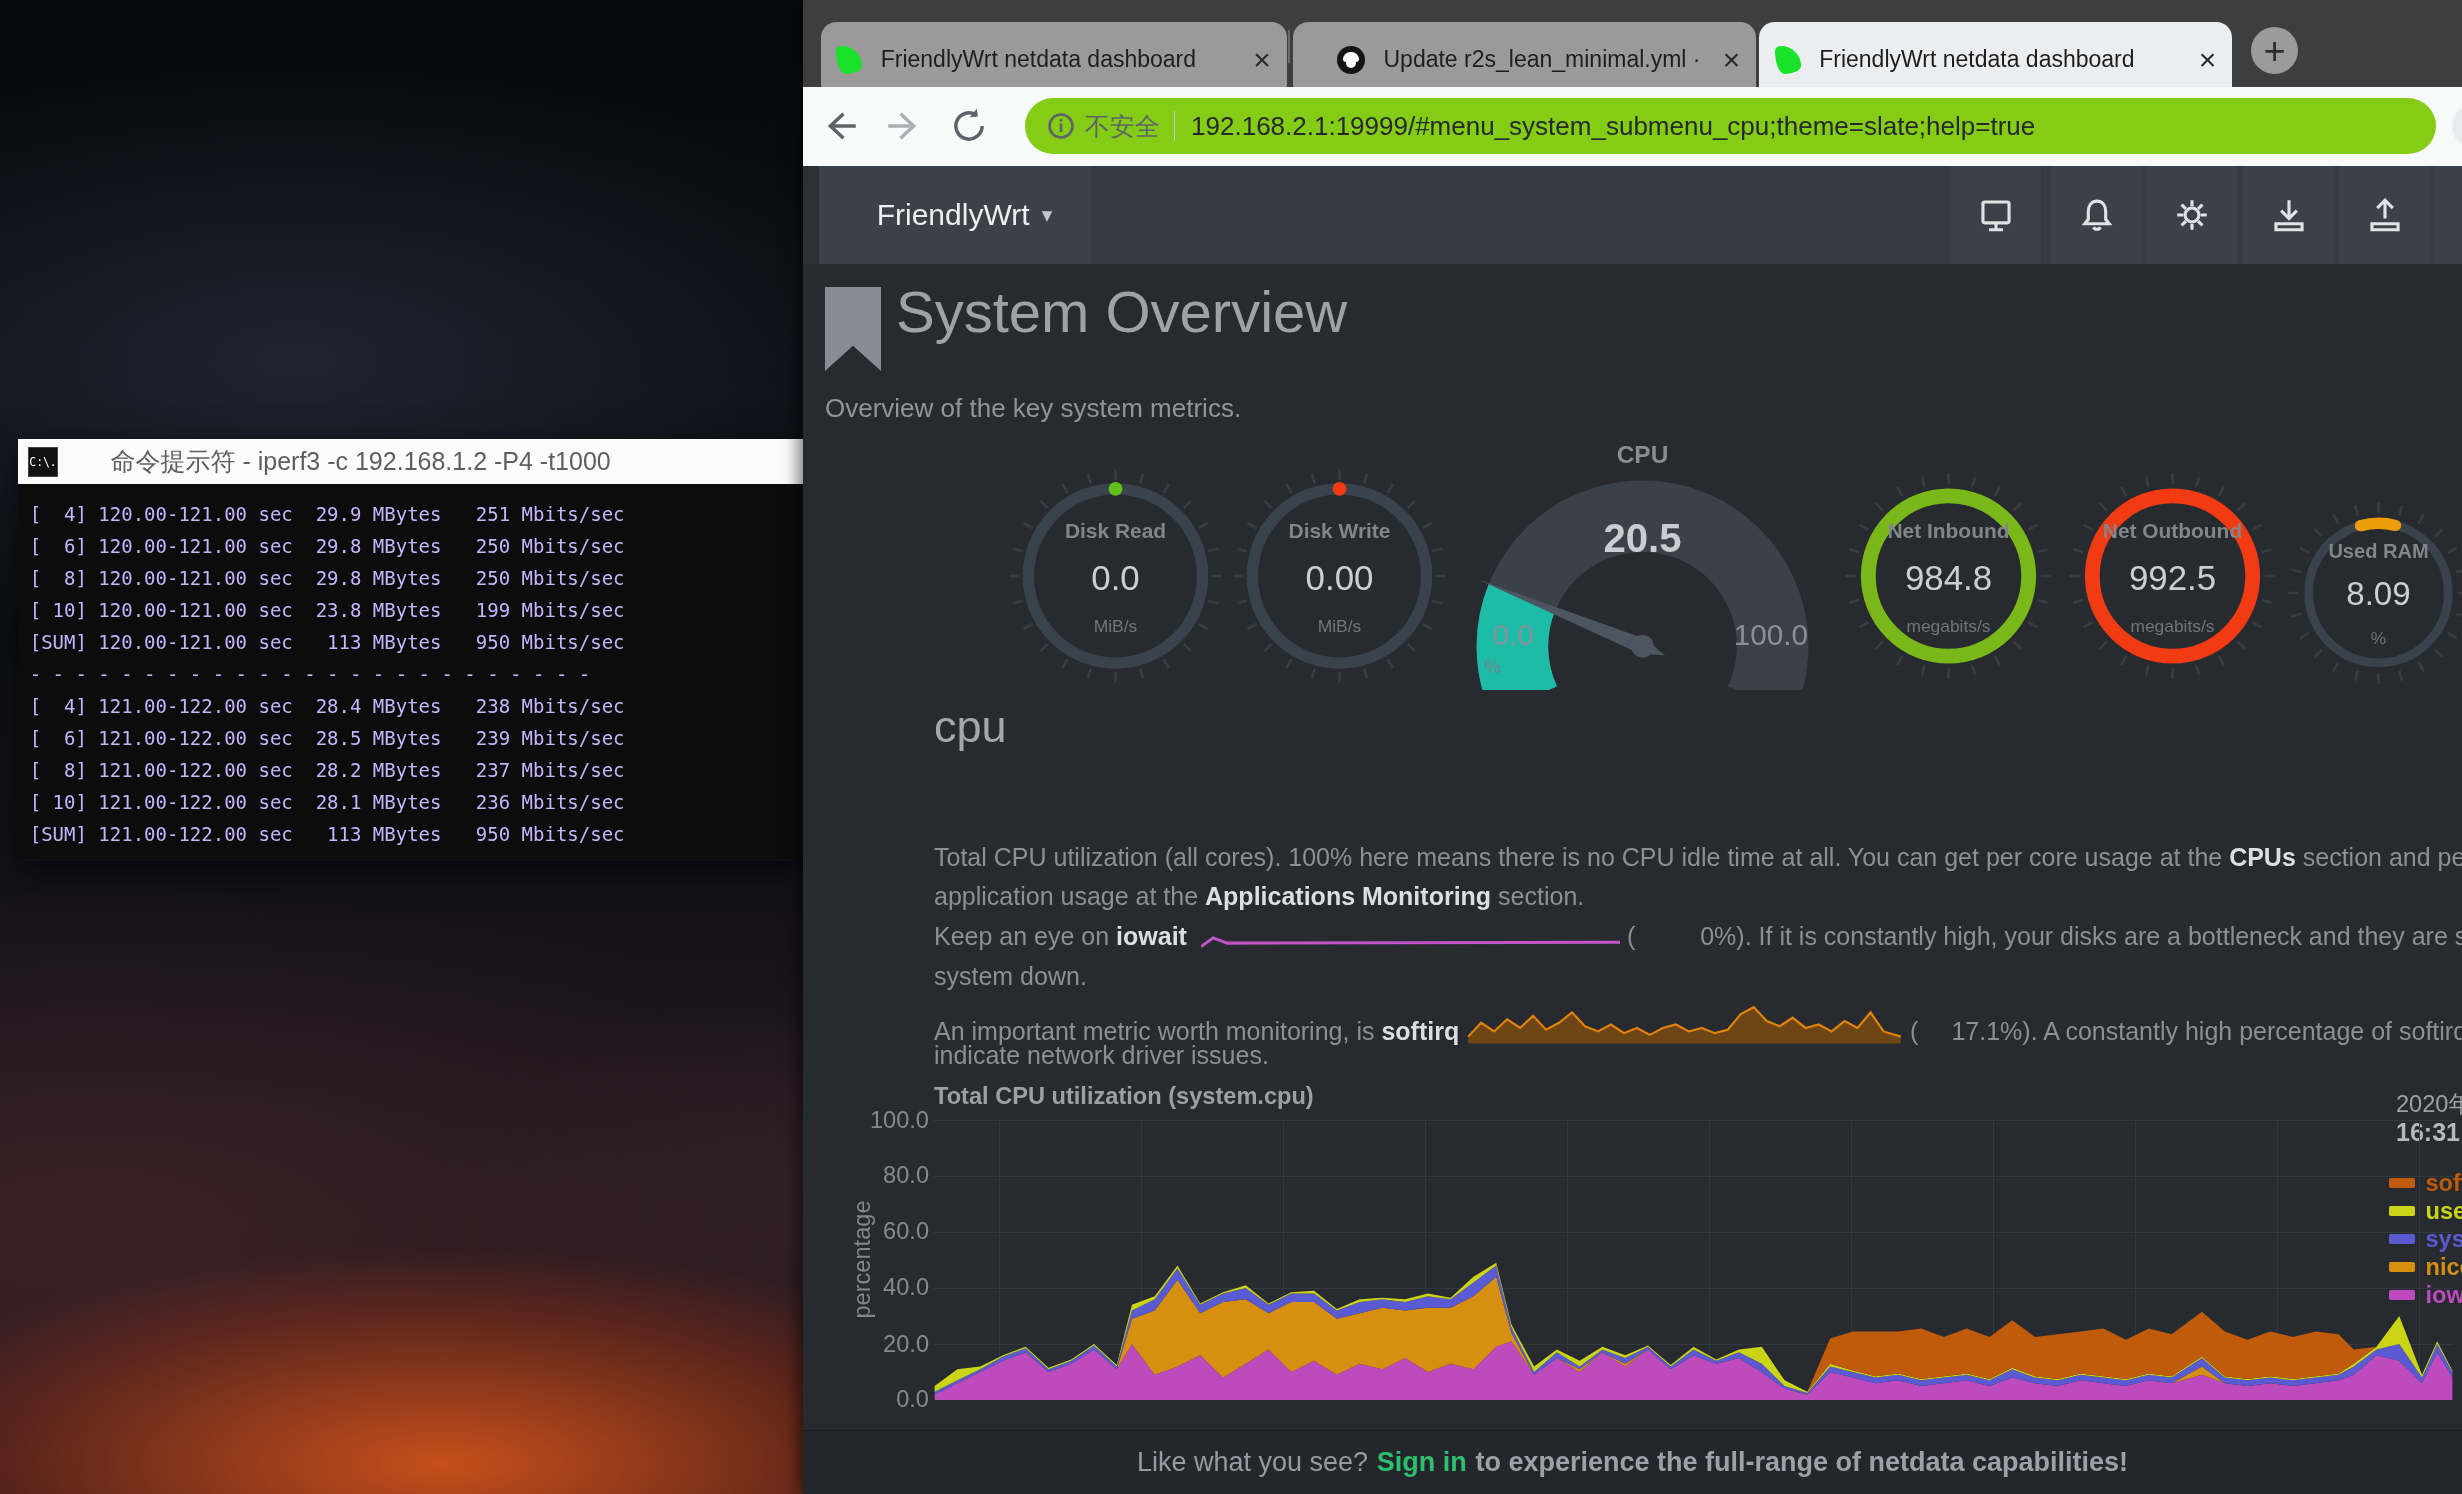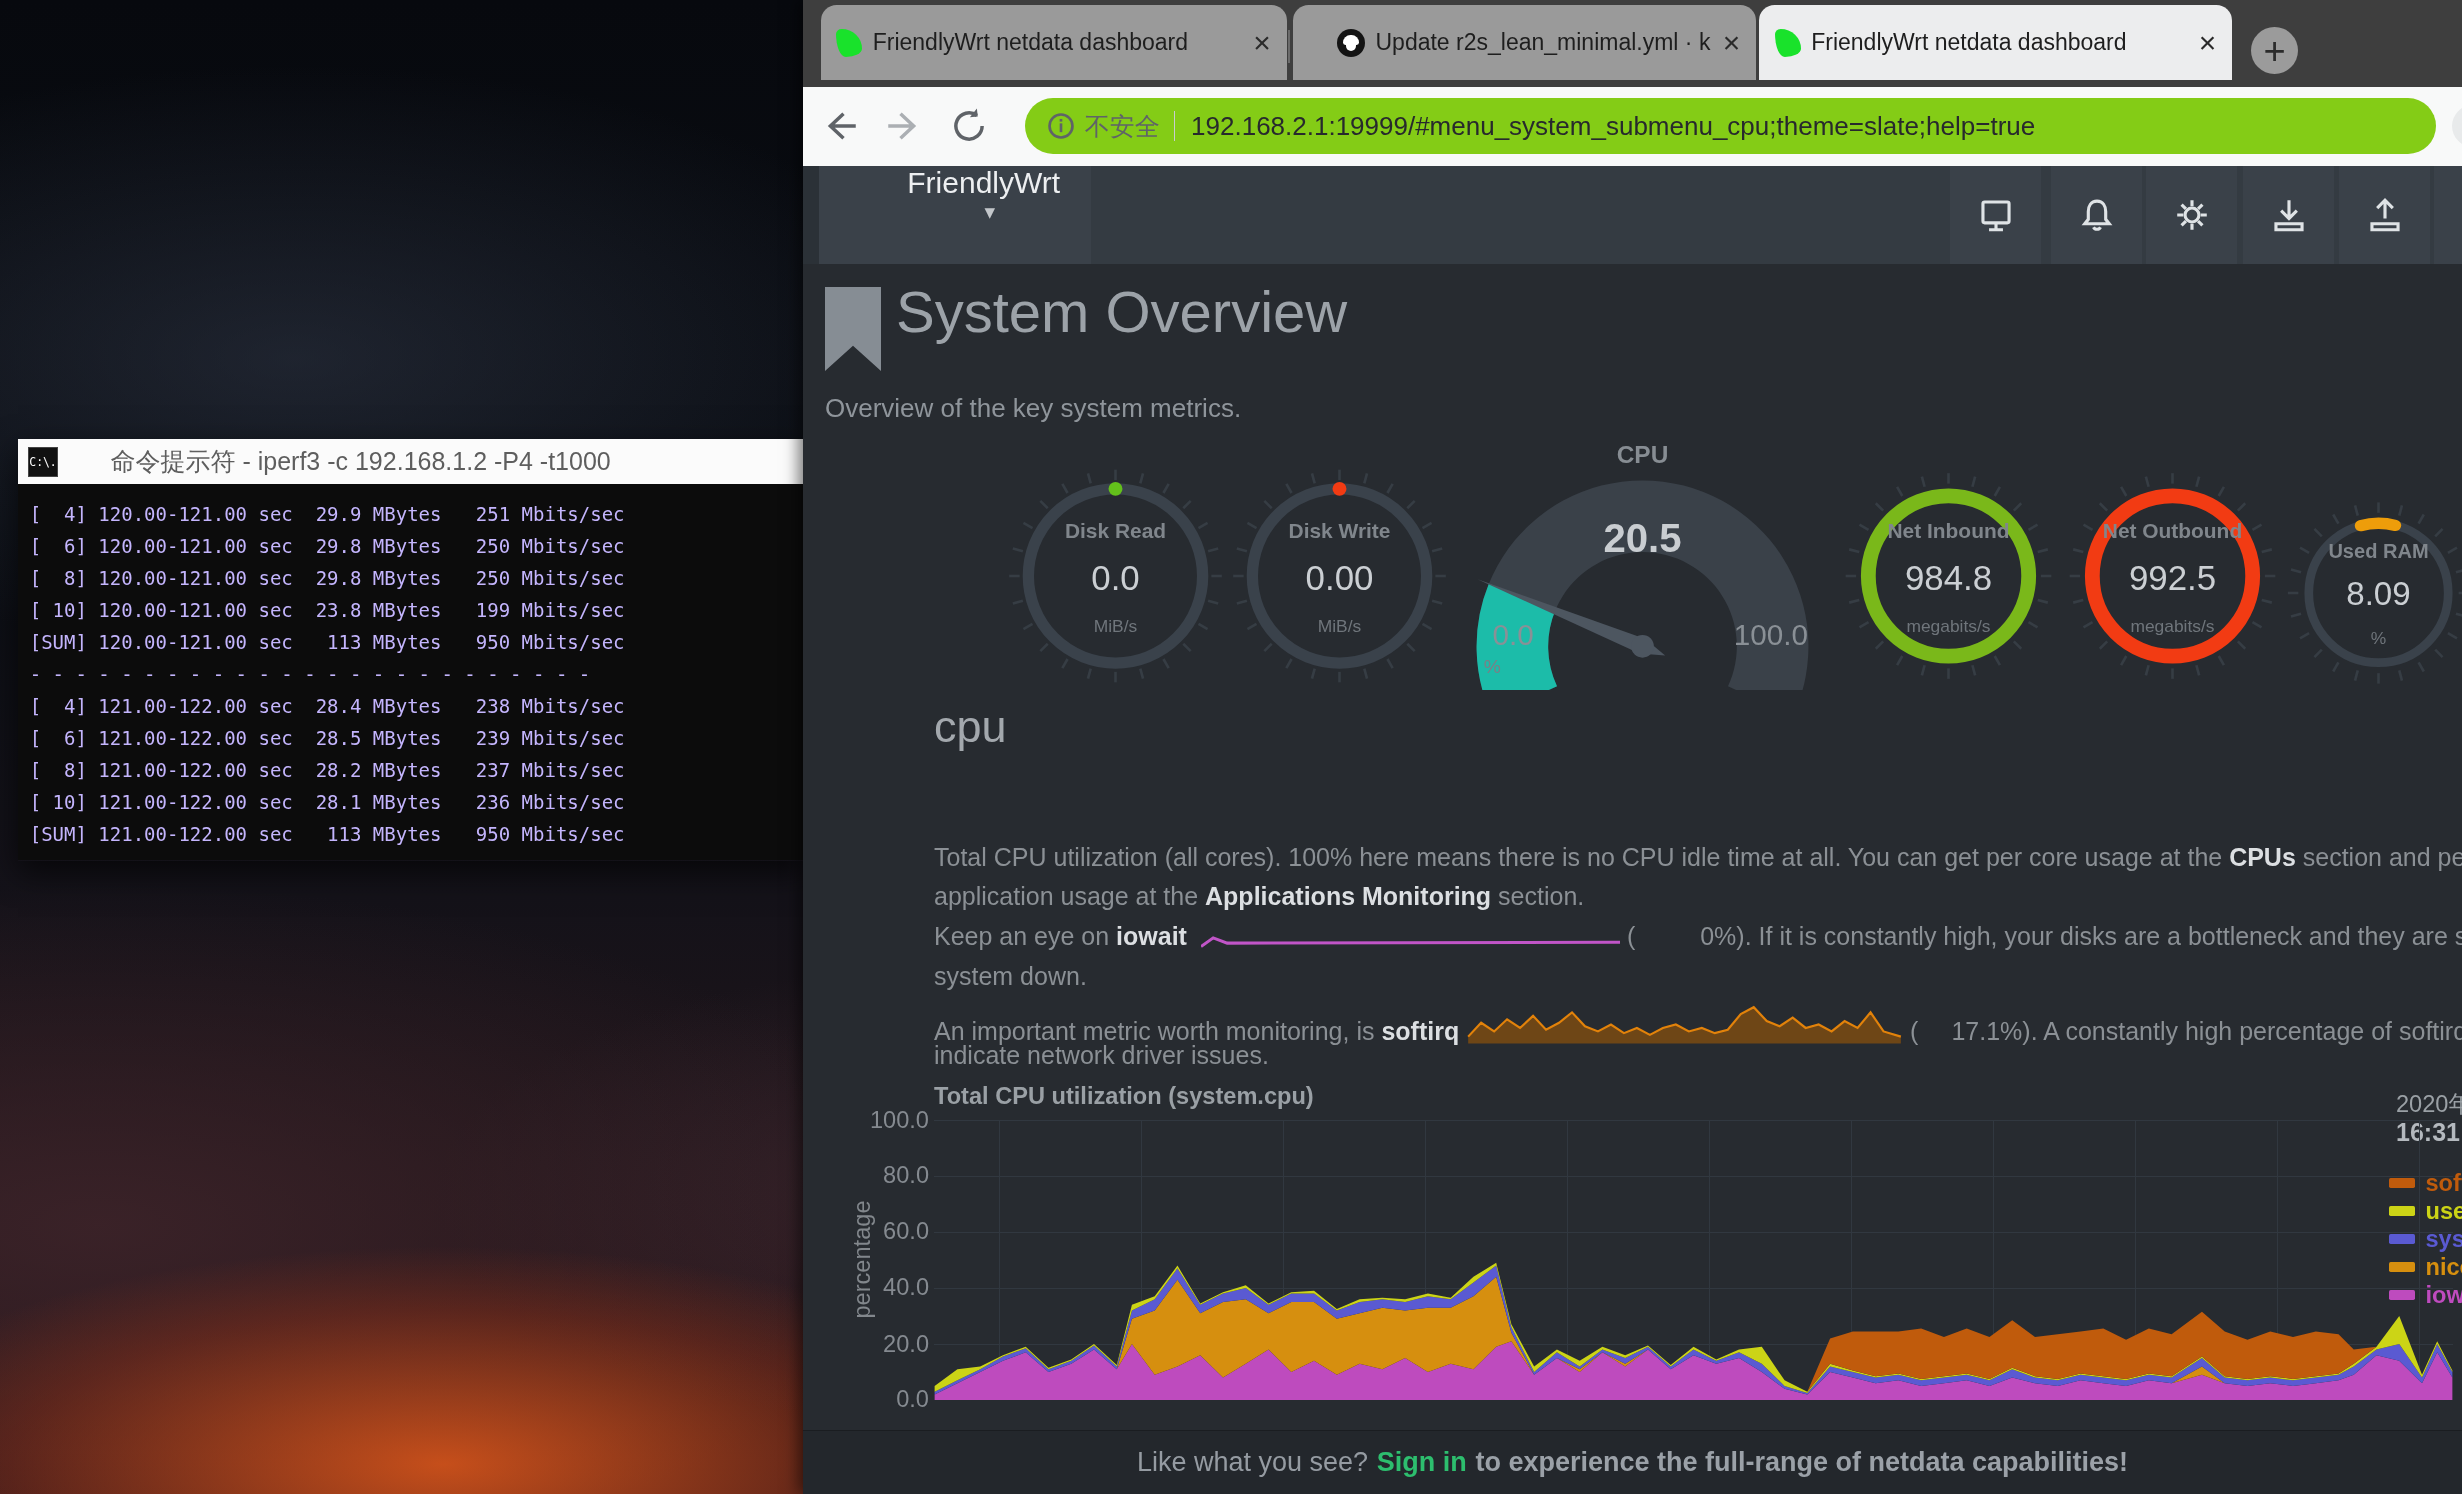--- a/index.html
+++ b/index.html
@@ -25,22 +25,22 @@
     justify-content:center; margin-right:10.5px; }
   .t-title { font-size:25px; color:#5E5E5E; white-space:nowrap; overflow:hidden;margin-left:42px; }
   .t-body { height:376px; background:#0C0C0C; padding:14px 12.2px; overflow:hidden; }
   .tline { font-family:"DejaVu Sans Mono", monospace; font-size:19px; line-height:32px;
     color:#c4b5fd; white-space:pre; }
 
   
   .browser { position:absolute; left:803px; top:0; width:1659px; height:1494px;
     box-shadow:-5.2px 0 14px rgba(0,0,0,.5); }
   .tabstrip { position:absolute; left:0; top:0; width:100%; height:87px; background:#3E3E3E; }
-  .tab { position:absolute; top:5px; height:75px; border-radius:15.7px 15.7px 0 0; display:flex;
-    align-items:center; padding:0 15.7px; }
+  .tab { position:absolute; top:22px; height:75px; border-radius:15.7px 15.7px 0 0; display:flex;
+    align-items:center; padding:0 15.7px;gap:8px; }
   .tab.inactive { background:#9A9A9A; }
   .tab.active { background:#ECEDEE; }
   .tab-title { font-size:23px; color:#1E1E1E; white-space:nowrap; overflow:hidden;
     flex:1; margin:0 12.2px 0 10.5px; }
   .tab-x { font-size:30px; color:#2A2A2A; line-height:1; }
   .fav-nd { width:26px; height:28px; background:#19E22B; border-radius:22% 78% 62% 38% / 18% 70% 30% 82%; flex:none; }
   .fav-gh { width:28px; height:28px; background:#141414; border-radius:50%; position:relative; flex:none; }
   .fav-gh:before { content:""; position:absolute; left:6.1px; top:6.1px; width:15.7px; height:10.5px;
     background:#fff; border-radius:7.9px 7.9px 2.6px 2.6px; }
   .fav-gh:after { content:""; position:absolute; left:8.7px; top:16.6px; width:10.5px; height:6.1px;
@@ -57,21 +57,21 @@
   .sec-label { font-size:25px; color:#5F6368; margin:0 14px 0 8.7px; }
   .omni-div { width:1.7px; height:30px; background:#C9CCCF; margin-right:15.7px; }
   .url { font-size:26px; color:#27292D; white-space:nowrap; overflow:hidden; }
   .tool-extra { position:absolute; left:1649px; top:17.5px; width:42px; height:42px;
     border-radius:50%; background:#E8EAEB; }
 
   
   .ndhead { position:absolute; left:0; top:166px; width:100%; height:98px; background:#343B42; }
   .ndhead .edge { position:absolute; left:0; top:0; width:15.7px; height:98px; background:#2B3137; }
   .brand { position:absolute; left:15.7px; top:0; width:272px; height:98px; background:#3A4149;
-    display:flex; align-items:center; padding-left:58px;flex-direction:column; }
+    display:flex; align-items:center; padding-left:58px; }
   .brand span.b { color:#EDEFF1; font-size:30px; }
   .brand span.c { color:#C3C7CB; font-size:21px; margin-left:12.2px; }
   .hbtn { position:absolute; top:0; width:91px; height:98px; background:#3A4149;
     display:flex; align-items:center; justify-content:center; }
   .hbtn svg { stroke:#DFE3E6; fill:none; stroke-width:3.6; }
 
   
   .page { position:absolute; left:0; top:264px; width:100%; height:1167px; background:#272B30; overflow:hidden; }
   .bookmark { position:absolute; left:22px; top:23px; width:56px; height:84px; background:#868D94;
     clip-path:polygon(0 0,100% 0,100% 100%,50% 70%,0 100%); }

